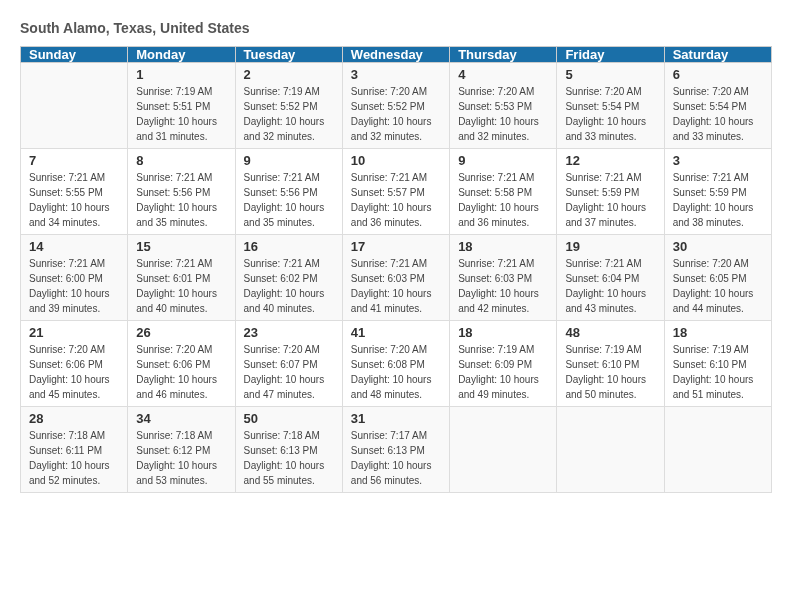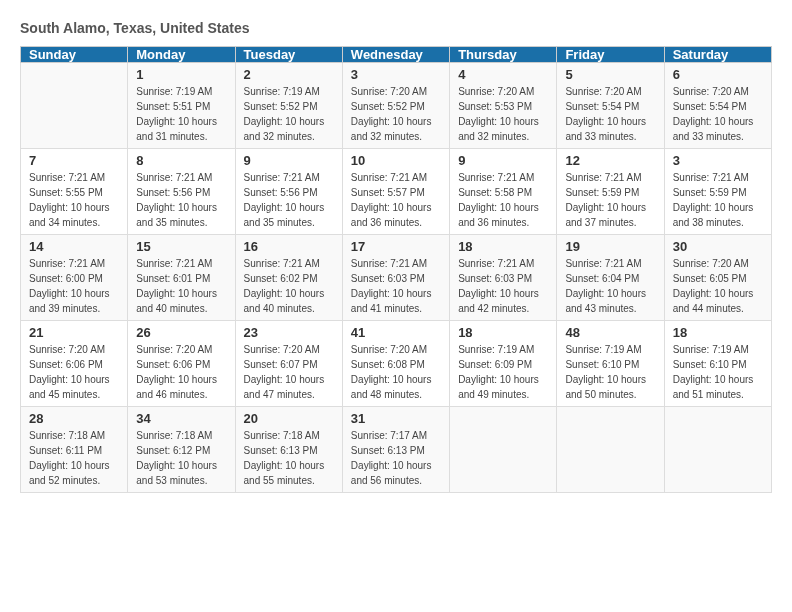--- a/index.html
+++ b/index.html
@@ -228,21 +228,21 @@
       <tr>
         <td>
           <span class="day-number">28</span>
           <div class="day-info">Sunrise: 7:18 AM<br>Sunset: 6:11 PM<br>Daylight: 10 hours and 52 minutes.</div>
         </td>
         <td>
           <span class="day-number">34</span>
           <div class="day-info">Sunrise: 7:18 AM<br>Sunset: 6:12 PM<br>Daylight: 10 hours and 53 minutes.</div>
         </td>
         <td>
-          <span class="day-number">20</span>
+          <span class="day-number">50</span>
           <div class="day-info">Sunrise: 7:18 AM<br>Sunset: 6:13 PM<br>Daylight: 10 hours and 55 minutes.</div>
         </td>
         <td>
           <span class="day-number">31</span>
           <div class="day-info">Sunrise: 7:17 AM<br>Sunset: 6:13 PM<br>Daylight: 10 hours and 56 minutes.</div>
         </td>
         <td></td>
         <td></td>
         <td></td>
       </tr>

